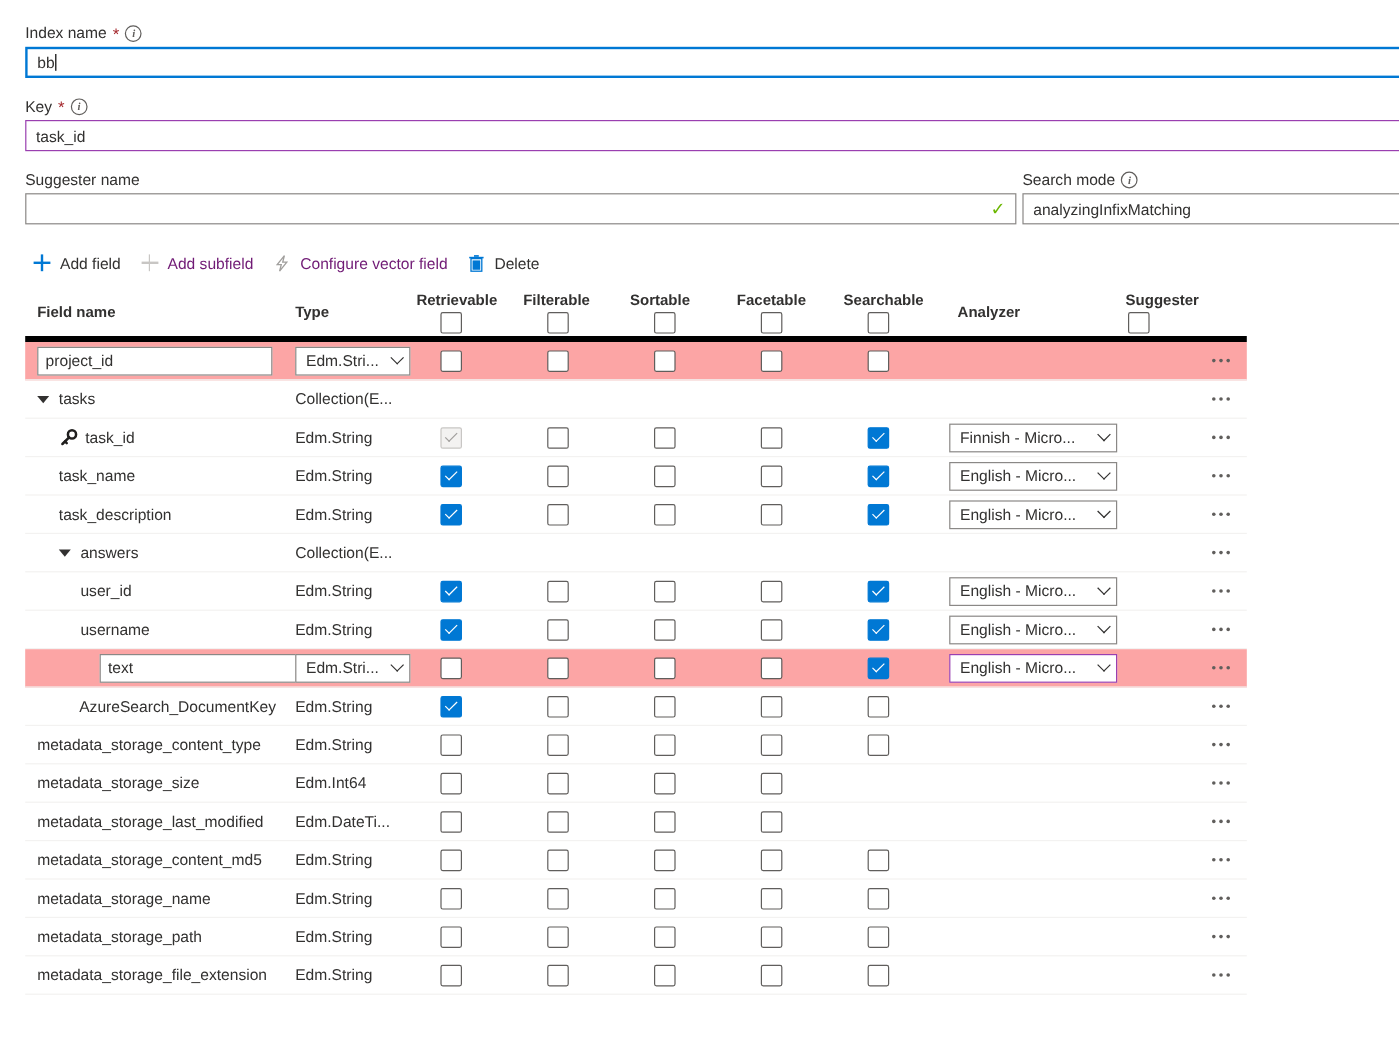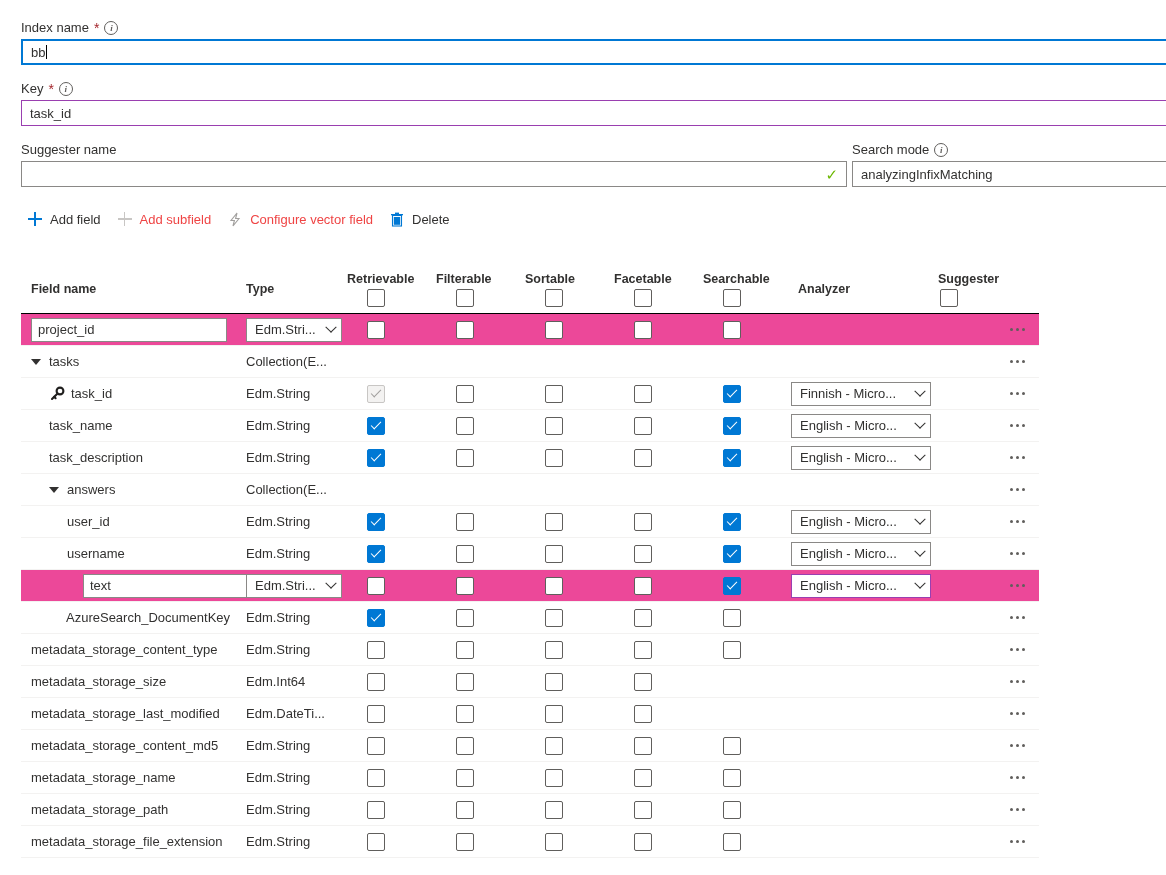--- a/index.html
+++ b/index.html
@@ -83,57 +83,56 @@
   .cmd {
     display: flex;
     align-items: center;
     gap: 7px;
     padding: 4px 10px 4px 6px;
     font-size: 13px;
     color: #323130;
     cursor: pointer;
     white-space: nowrap;
   }
-  .cmd.disabled { color: #ef4444; cursor: default; }
+  .cmd.disabled { color: #701a75; cursor: default; }
   .cmd .gi { display: inline-flex; width: 16px; height: 16px; align-items: center; justify-content: center; }
   .plus-ico { position: relative; width: 14px; height: 14px; }
   .plus-ico::before, .plus-ico::after {
     content: ""; position: absolute; background: #0078d4;
   }
   .plus-ico::before { left: 0; top: 6px; width: 14px; height: 1.5px; }
   .plus-ico::after  { top: 0; left: 6px; height: 14px; width: 1.5px; }
   .cmd.disabled .plus-ico::before, .cmd.disabled .plus-ico::after { background: #c8c6c4; }
 
   
   .tbl {
     position: absolute;
     left: 21px; top: 240px;
     width: 1018px;
   }
   .thead {
     position: relative;
     height: 45px;
-    border-bottom: 1px solid #000000;
-    margin-top: 29px;
+    border-bottom: 5px solid #000000;
   }
   .th {
     position: absolute;
     font-size: 12.5px;
     font-weight: bold;
     color: #323130;
     white-space: nowrap;
   }
   .th-cb { position: absolute; }
 
   .row {
     position: relative;
     height: 32px;
     border-bottom: 1px solid #f3f2f1;
   }
-  .row.shaded { background: #ec4899; }
+  .row.shaded { background: #fca5a5; }
   .cell {
     position: absolute;
     top: 0; height: 100%;
     display: flex;
     align-items: center;
     font-size: 13px;
     color: #323130;
     white-space: nowrap;
   }
 

